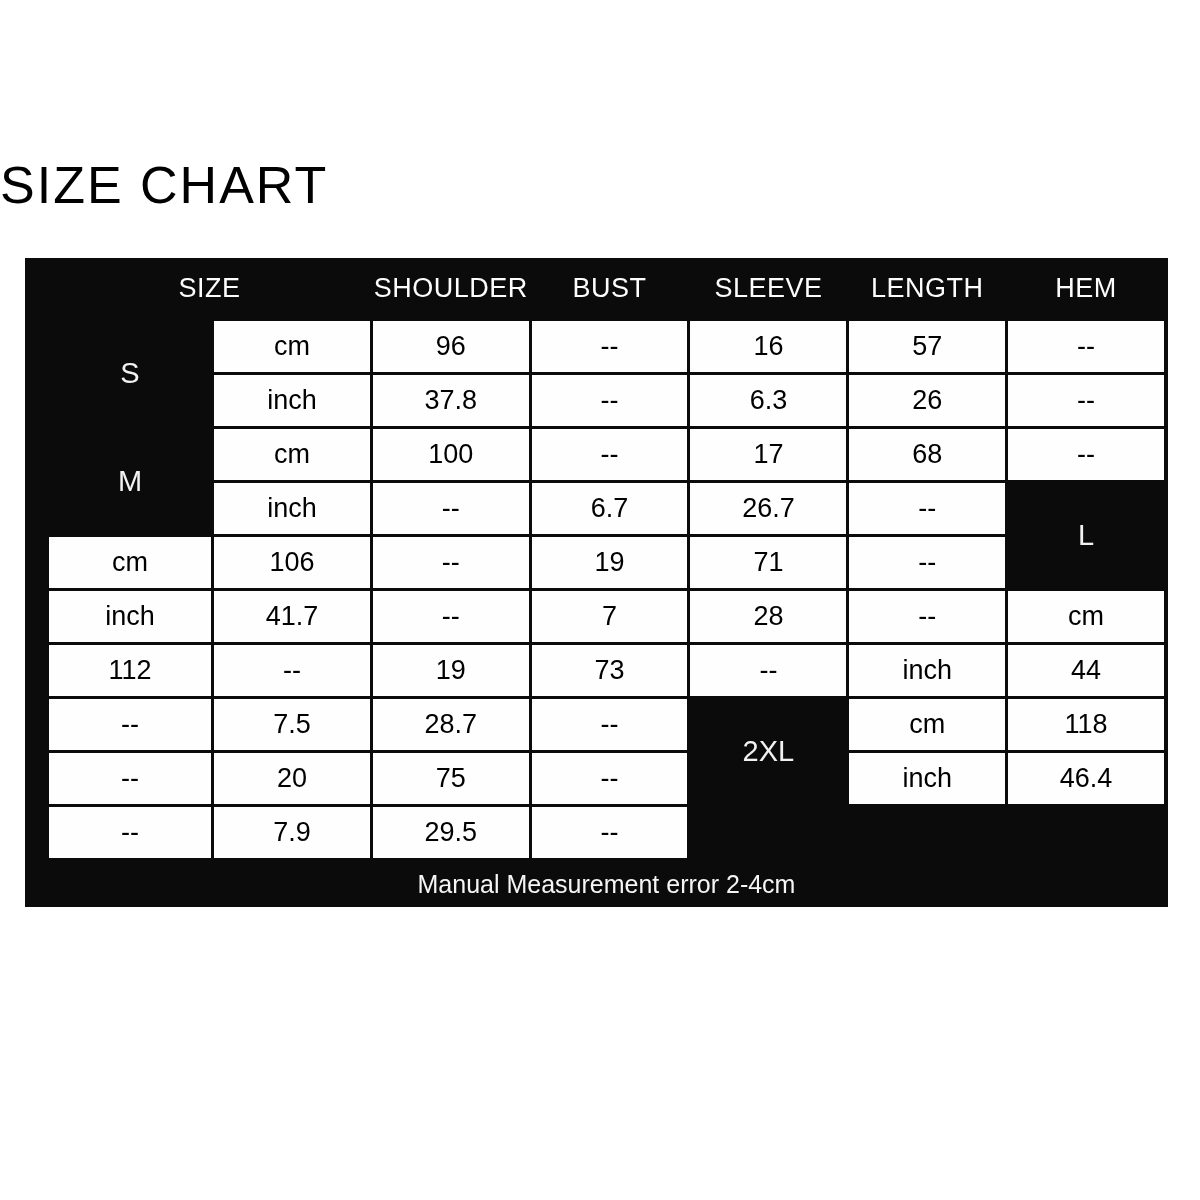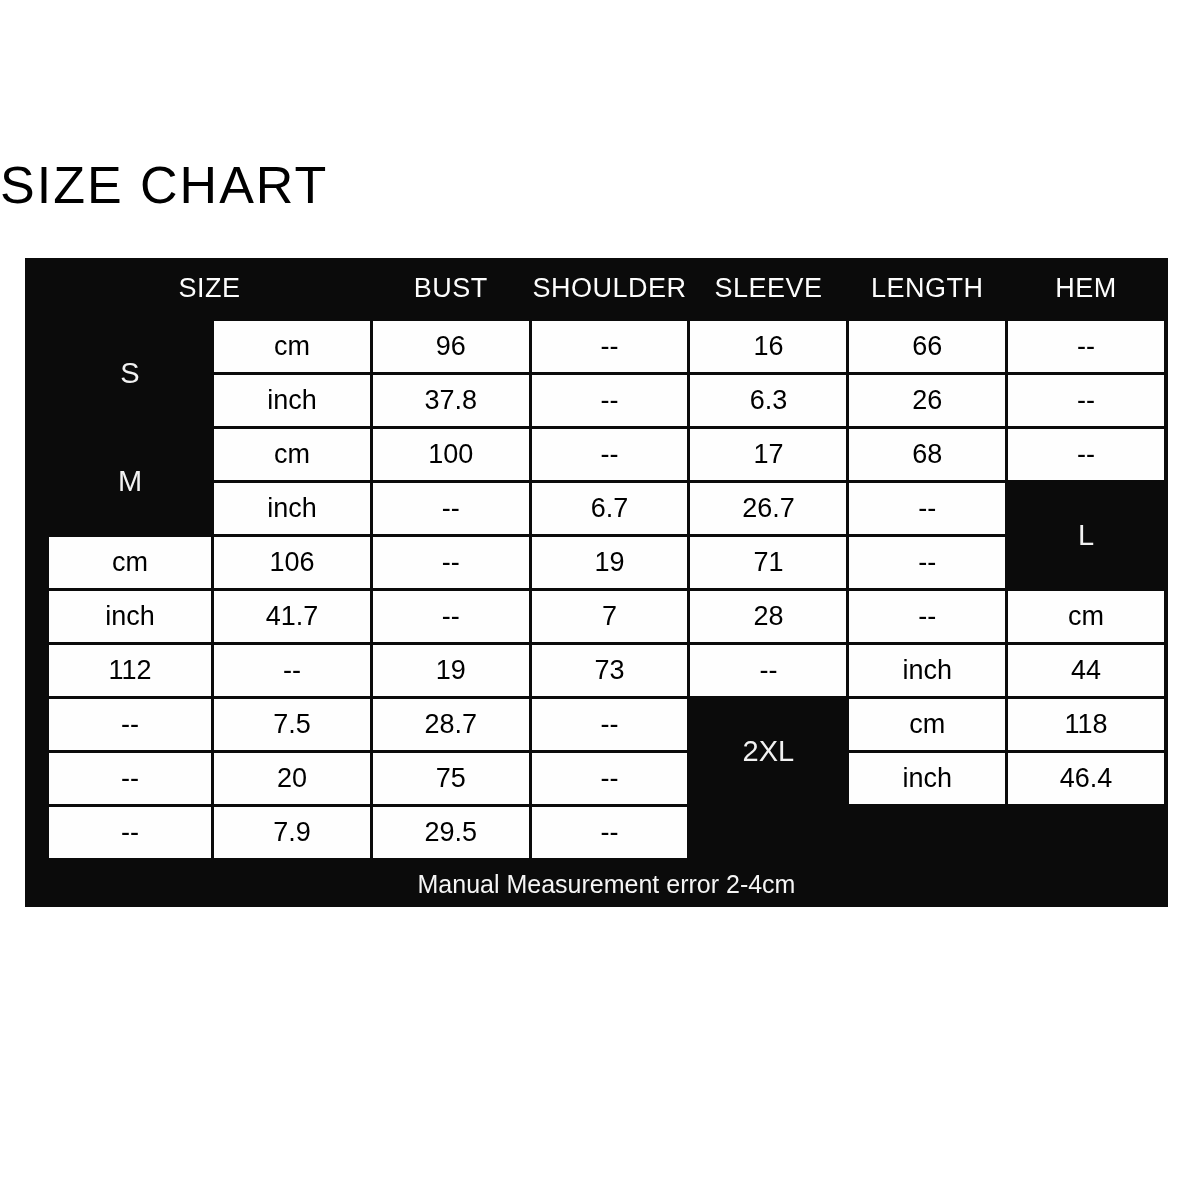--- a/index.html
+++ b/index.html
@@ -85,32 +85,32 @@
 <body>
 
 <div class="page">
 
   <h1 class="title">SIZE CHART</h1>
 
   <div class="chart-frame">
     <div class="grid">
 
       <div class="hcell span2">SIZE</div>
+      <div class="hcell">SHOULDER</div>
       <div class="hcell">BUST</div>
-      <div class="hcell">SHOULDER</div>
       <div class="hcell">SLEEVE</div>
       <div class="hcell">LENGTH</div>
       <div class="hcell">HEM</div>
 
       <div class="scell">S</div>
       <div class="cell">cm</div>
       <div class="cell">96</div>
       <div class="cell">--</div>
       <div class="cell">16</div>
-      <div class="cell">66</div>
+      <div class="cell">57</div>
       <div class="cell">--</div>
       <div class="cell">inch</div>
       <div class="cell">37.8</div>
       <div class="cell">--</div>
       <div class="cell">6.3</div>
       <div class="cell">26</div>
       <div class="cell">--</div>
 
       <div class="scell">M</div>
       <div class="cell">cm</div>

